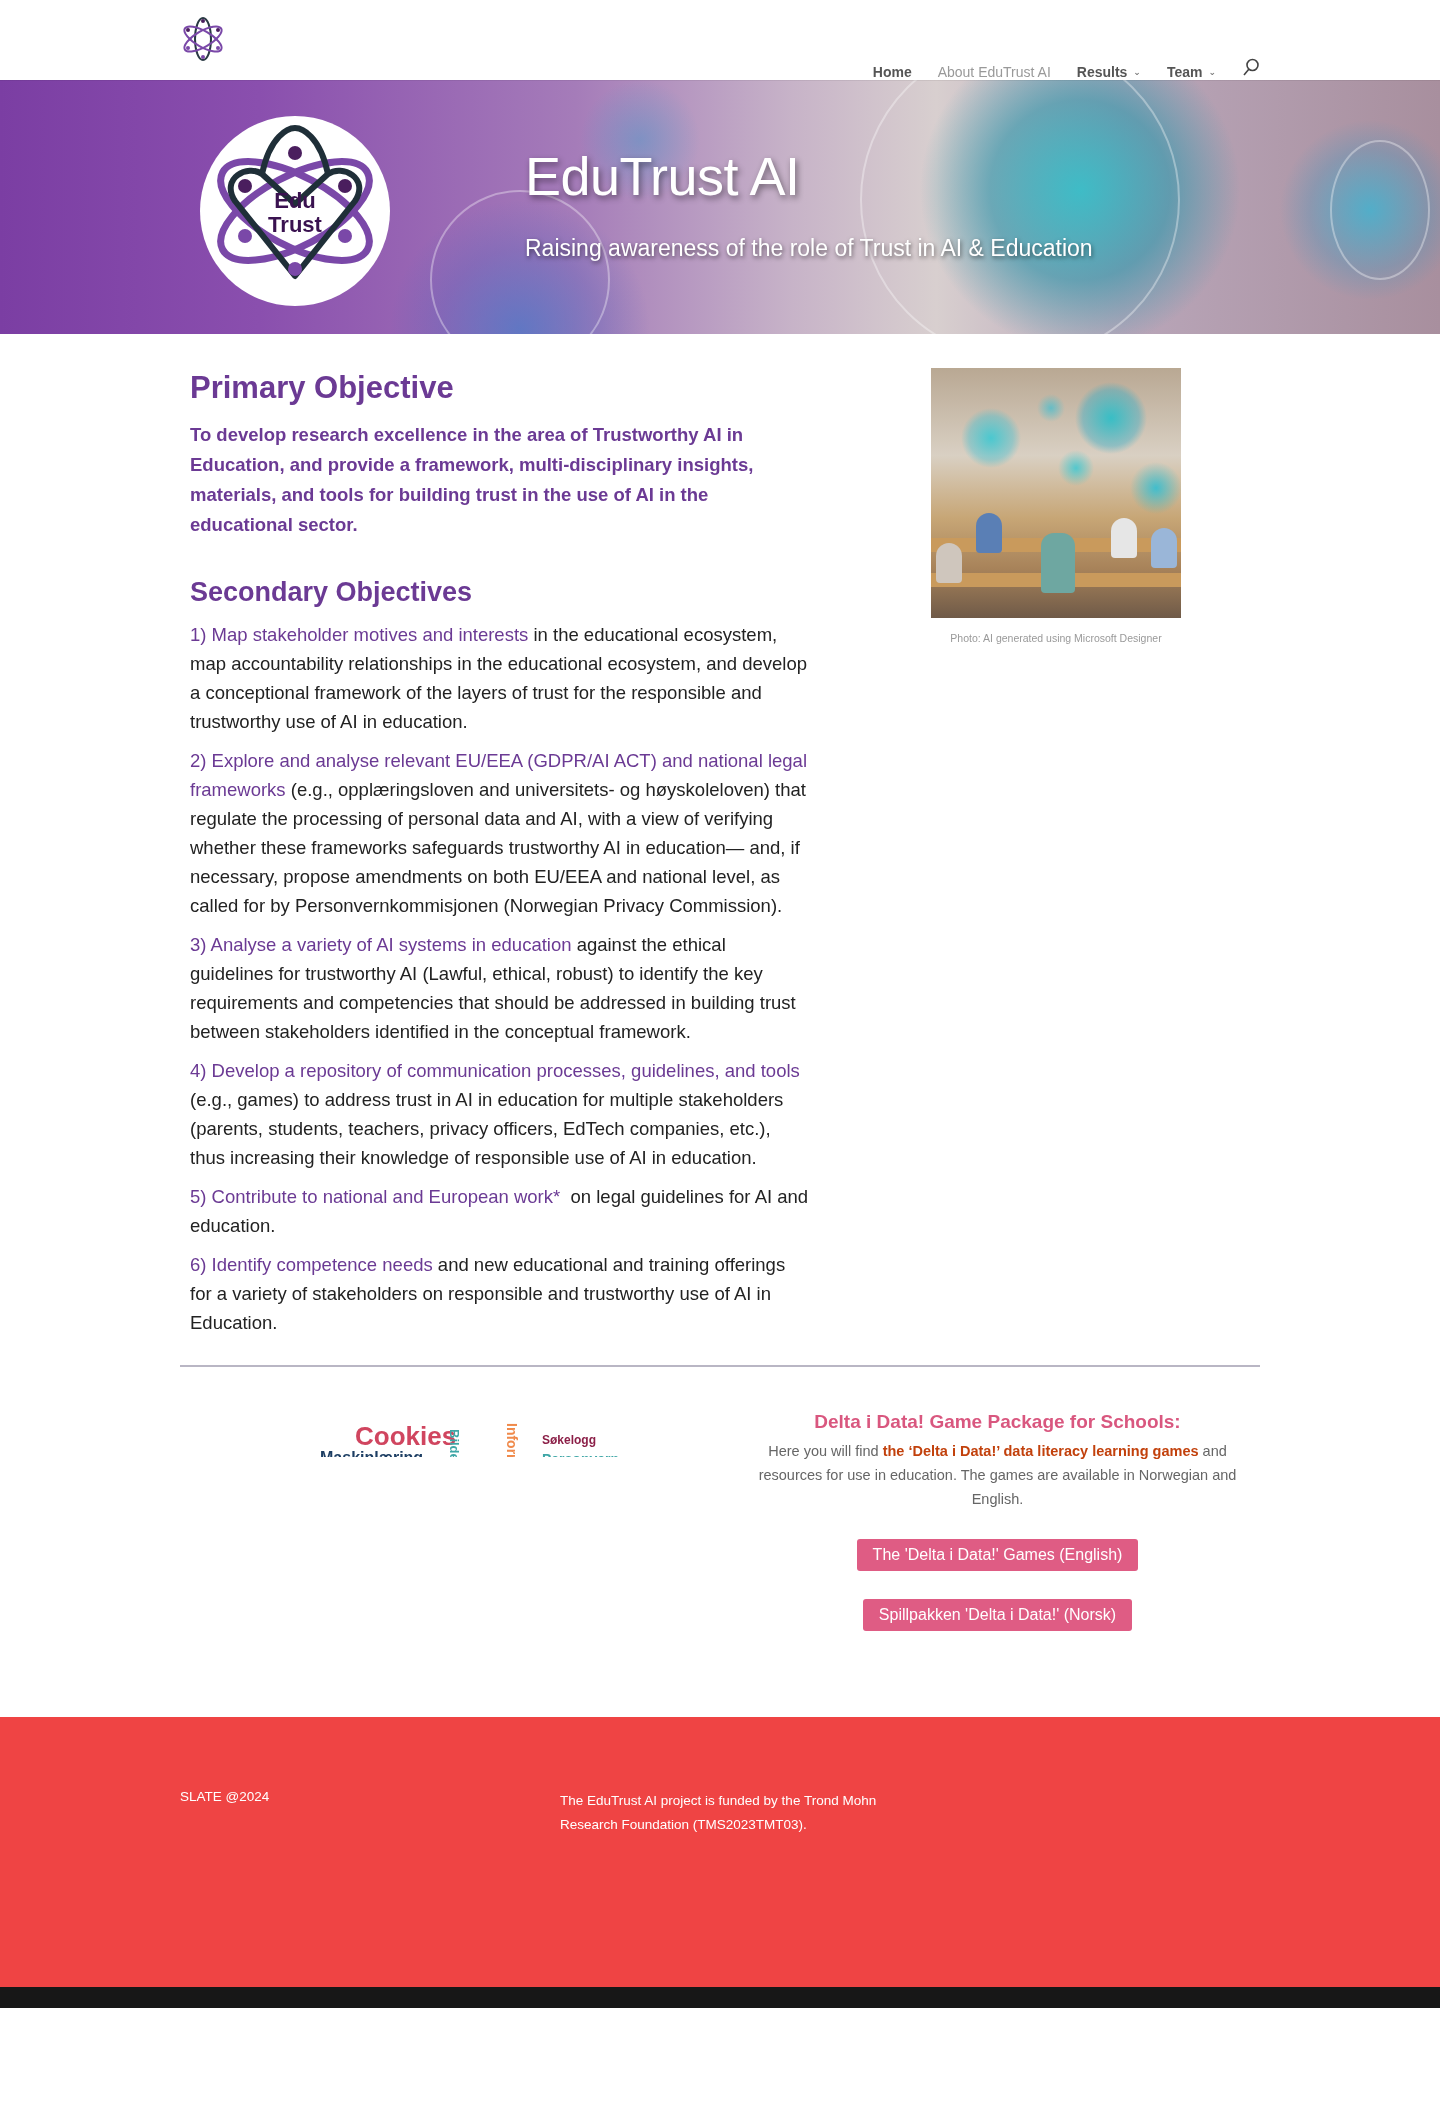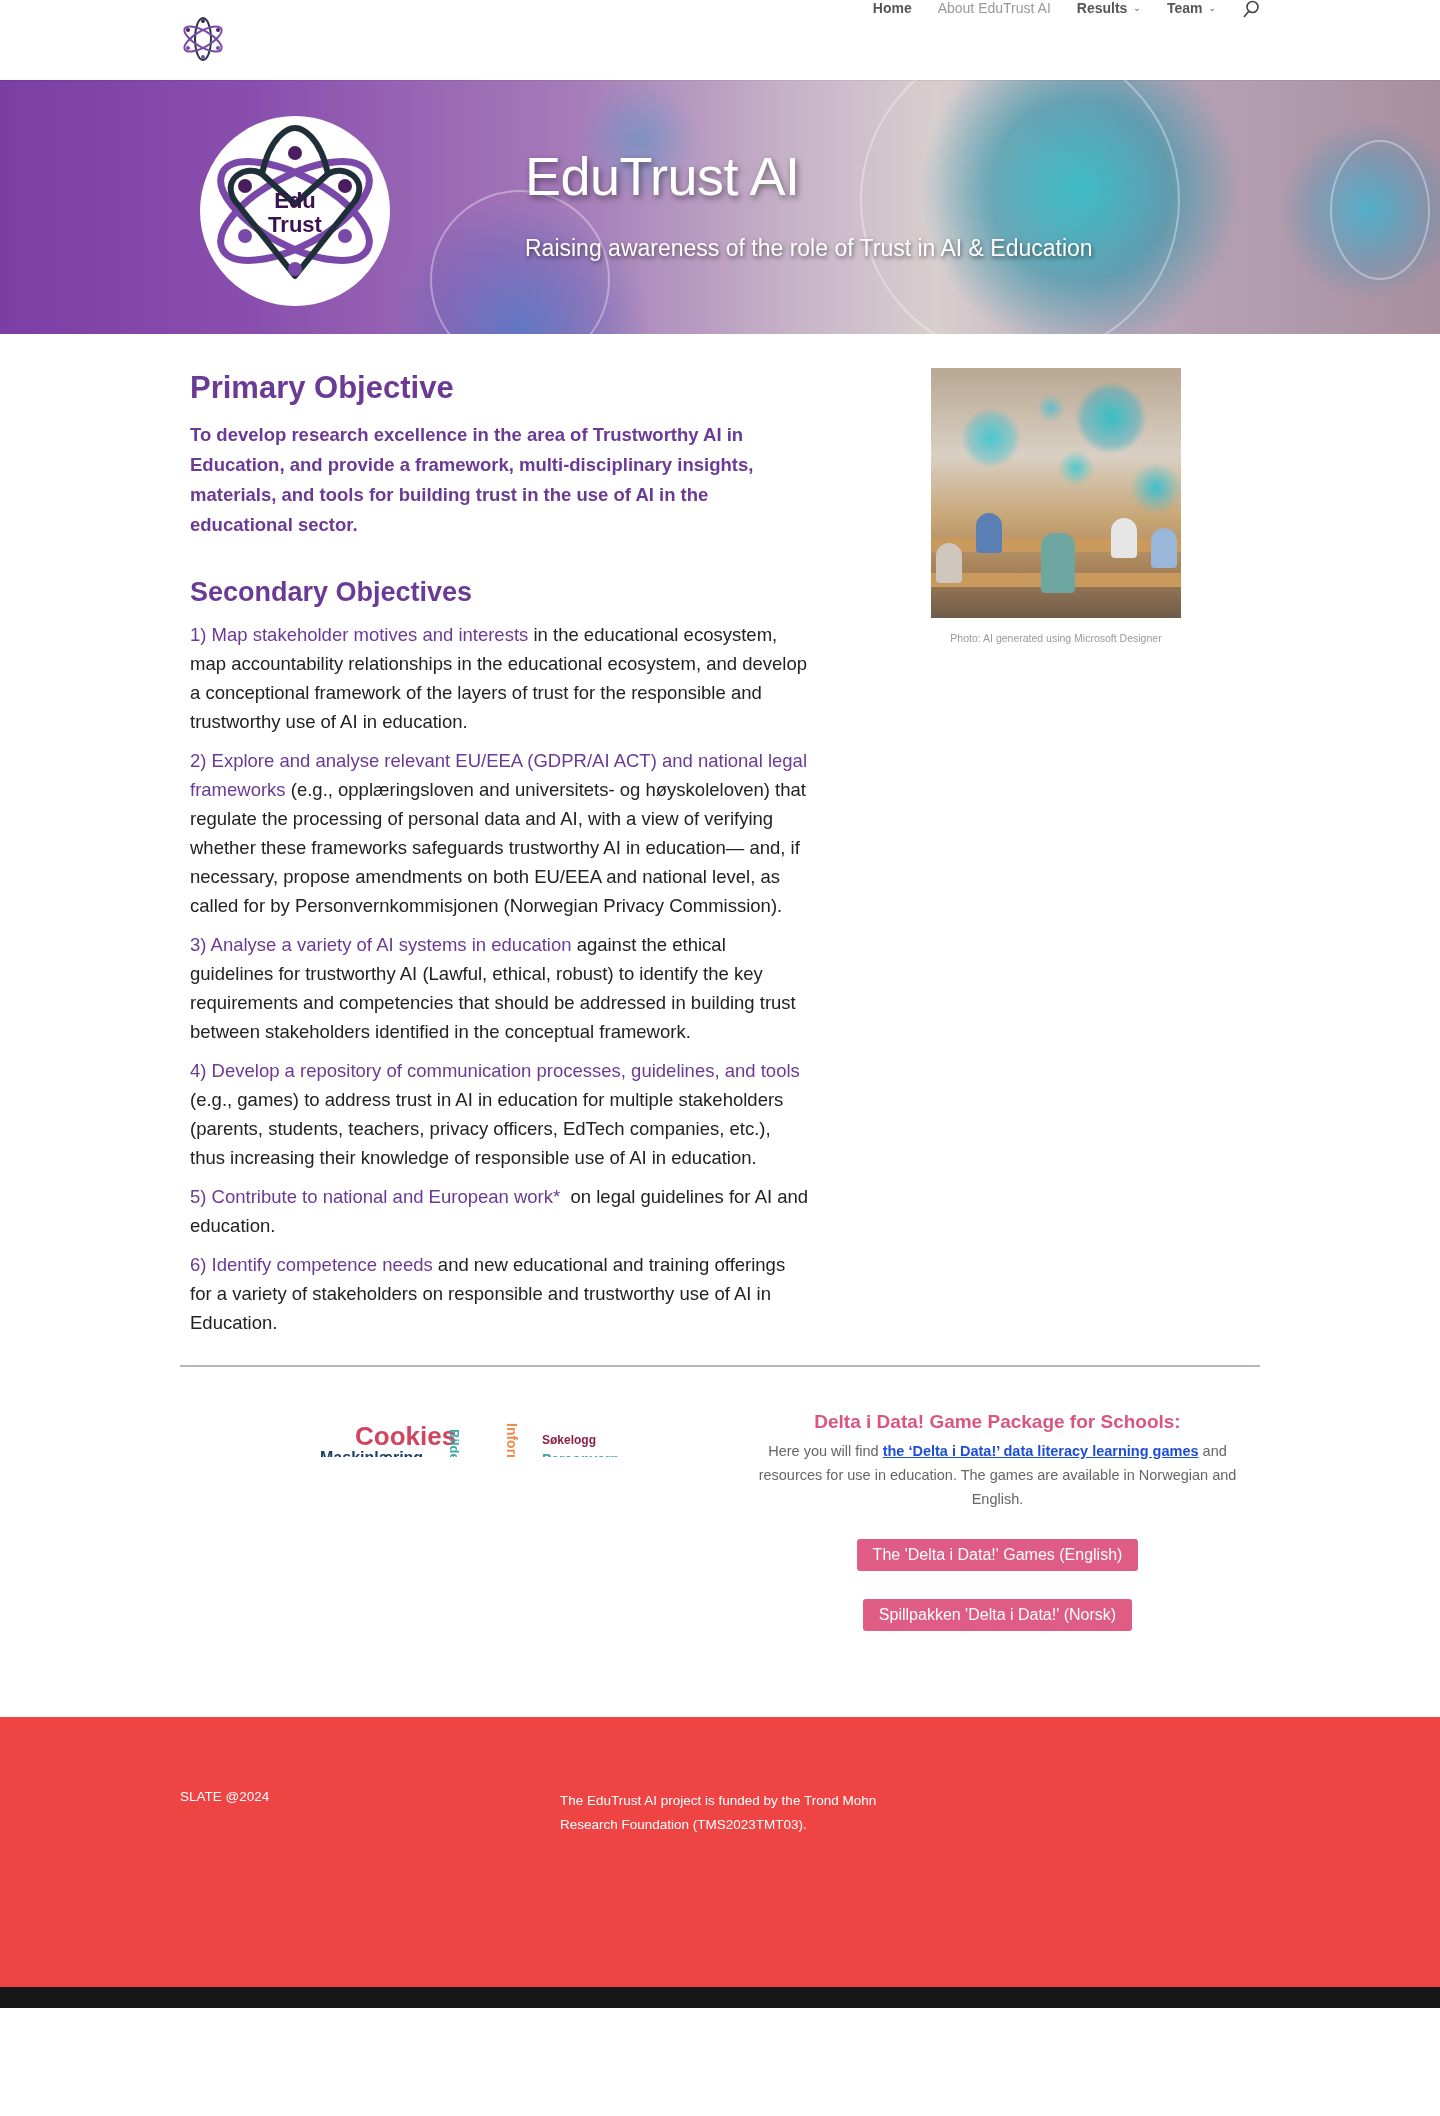--- a/index.html
+++ b/index.html
@@ -2,21 +2,21 @@
 <html><head>
 <meta charset="utf-8">
 <style>
   * { box-sizing: border-box; margin: 0; padding: 0; }
   html, body { width: 1440px; background: #ffffff; }
   body { font-family: "Liberation Sans", "DejaVu Sans", sans-serif; color: #222; }
 
   
   .topbar { height: 80px; background: #fff; position: relative; box-shadow: 0 1px 0 rgba(0,0,0,0.06); z-index: 2; }
   .topbar .logo { position: absolute; left: 180px; top: 16px; width: 46px; height: 46px; }
-  .nav { position: absolute; right: 180px; top: 0; height: 80px; display: flex; align-items: flex-start; gap: 26px; }
+  .nav { position: absolute; right: 180px; top: 0; height: 80px; display: flex; align-items: flex-end; gap: 26px; }
   .nav a { font-size: 14px; color: #555; text-decoration: none; font-weight: 600; display: flex; align-items: center; gap: 6px; }
   .nav a.muted { color: #999; font-weight: 500; }
   .nav .chev { font-size: 9px; color: #777; }
   .nav .search { width: 18px; height: 18px; }
 
   
   .hero { position: relative; height: 254px; overflow: hidden;
     background:
       radial-gradient(circle at 1080px 110px, rgba(40,190,200,0.85) 0, rgba(40,150,170,0.6) 90px, rgba(200,180,210,0.0) 160px),
       radial-gradient(circle at 1370px 130px, rgba(60,180,210,0.8) 0, rgba(60,150,190,0.3) 60px, rgba(0,0,0,0) 90px),
@@ -58,21 +58,21 @@
 
   .divider { width: 1080px; height: 2px; background: #b9b6c4; margin: 28px auto 0; }
 
   
   .games { position: relative; width: 1080px; margin: 0 auto; height: 350px; }
   .wordcloud { position: absolute; left: 130px; top: 50px; width: 320px; height: 40px; overflow: hidden; }
   .wordcloud span { position: absolute; font-family: "Liberation Sans", sans-serif; font-weight: 700; }
   .games-right { position: absolute; left: 575px; top: 44px; width: 485px; text-align: center; }
   .games-title { font-size: 19px; color: #d9577f; font-weight: 700; }
   .games-text { font-size: 14.5px; color: #666; line-height: 24px; margin-top: 6px; }
-  .games-text b { color: #1d4ed8; text-decoration: underline; }
+  .games-text b { color: #c2410c; }
   .pink-btn { display: inline-block; background: #df5c84; color: #fff; font-size: 16px; padding: 7px 16px; border-radius: 3px; text-decoration: none; }
   .btn-wrap1 { margin-top: 28px; }
   .btn-wrap2 { margin-top: 28px; }
 
   
   .footer { background: #ef4444; height: 270px; position: relative; margin-top: 0; }
   .footer .col1 { position: absolute; left: 180px; top: 72px; color: #fff; font-size: 13.5px; }
   .footer .col2 { position: absolute; left: 560px; top: 72px; color: #fff; font-size: 13.5px; line-height: 24px; width: 320px; }
   .bottombar { background: #171717; height: 21px; }
 </style>

